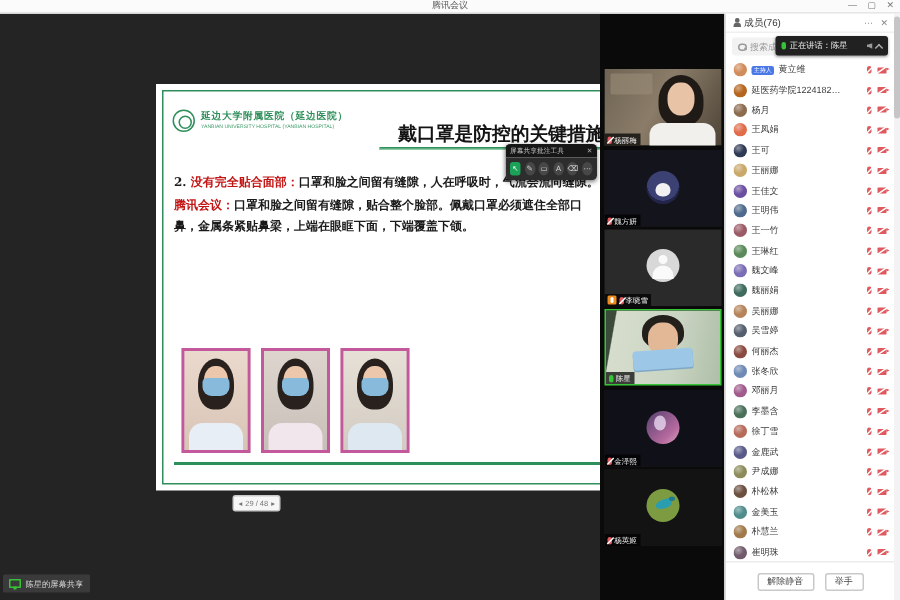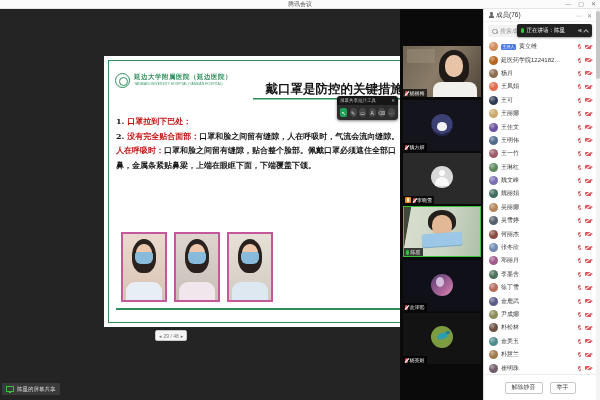--- a/index.html
+++ b/index.html
@@ -143,23 +143,22 @@
 
   <div class="share">
     <div class="slide">
       <div class="slide-frame"></div>
       <div class="logo"></div>
       <div class="hosp-cn">延边大学附属医院（延边医院）</div>
       <div class="hosp-en">YANBIAN UNIVERSITY HOSPITAL (YANBIAN HOSPITAL)</div>
       <div class="slide-title">戴口罩是防控的关键措施</div>
       <div class="title-rule"></div>
       <div class="slide-body" id="slide-body">
-          <p><span>1. </span><span class="red">口罩拉到下巴处：</span></p>
           <p><span>2. </span><span class="red">没有完全贴合面部：</span><span>口罩和脸之间留有缝隙，人在呼吸时，气流会流向缝隙。</span></p>
-          <p><span class="red">人在呼吸时：</span><span>口罩和脸之间留有缝隙，贴合整个脸部。佩戴口罩必须遮住全部口鼻，金属条紧贴鼻梁，上端在眼眶下面，下端覆盖下颌。</span></p>
+          <p><span class="red">腾讯会议：</span><span>口罩和脸之间留有缝隙，贴合整个脸部。佩戴口罩必须遮住全部口鼻，金属条紧贴鼻梁，上端在眼眶下面，下端覆盖下颌。</span></p>
         </div>
       <div class="photos">
         <div class="photo v1">
             <div class="bg"></div>
             <div class="hair"></div>
             <div class="face"></div>
             <div class="mask"></div>
             <div class="torso"></div>
           </div>
         <div class="photo v2">

